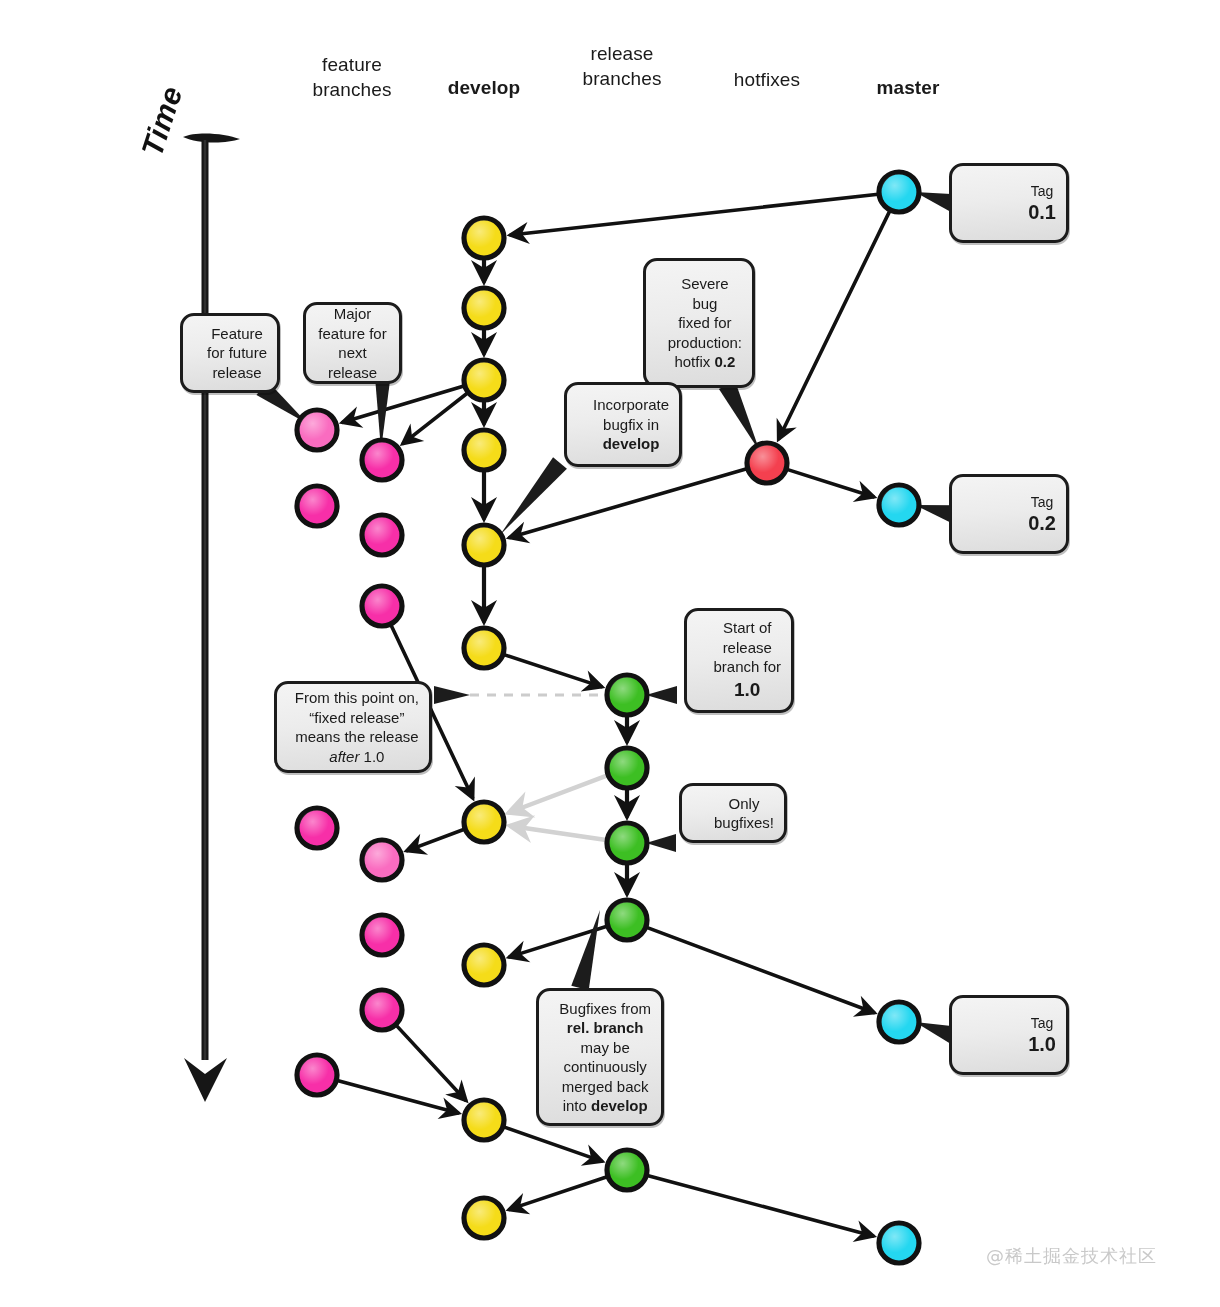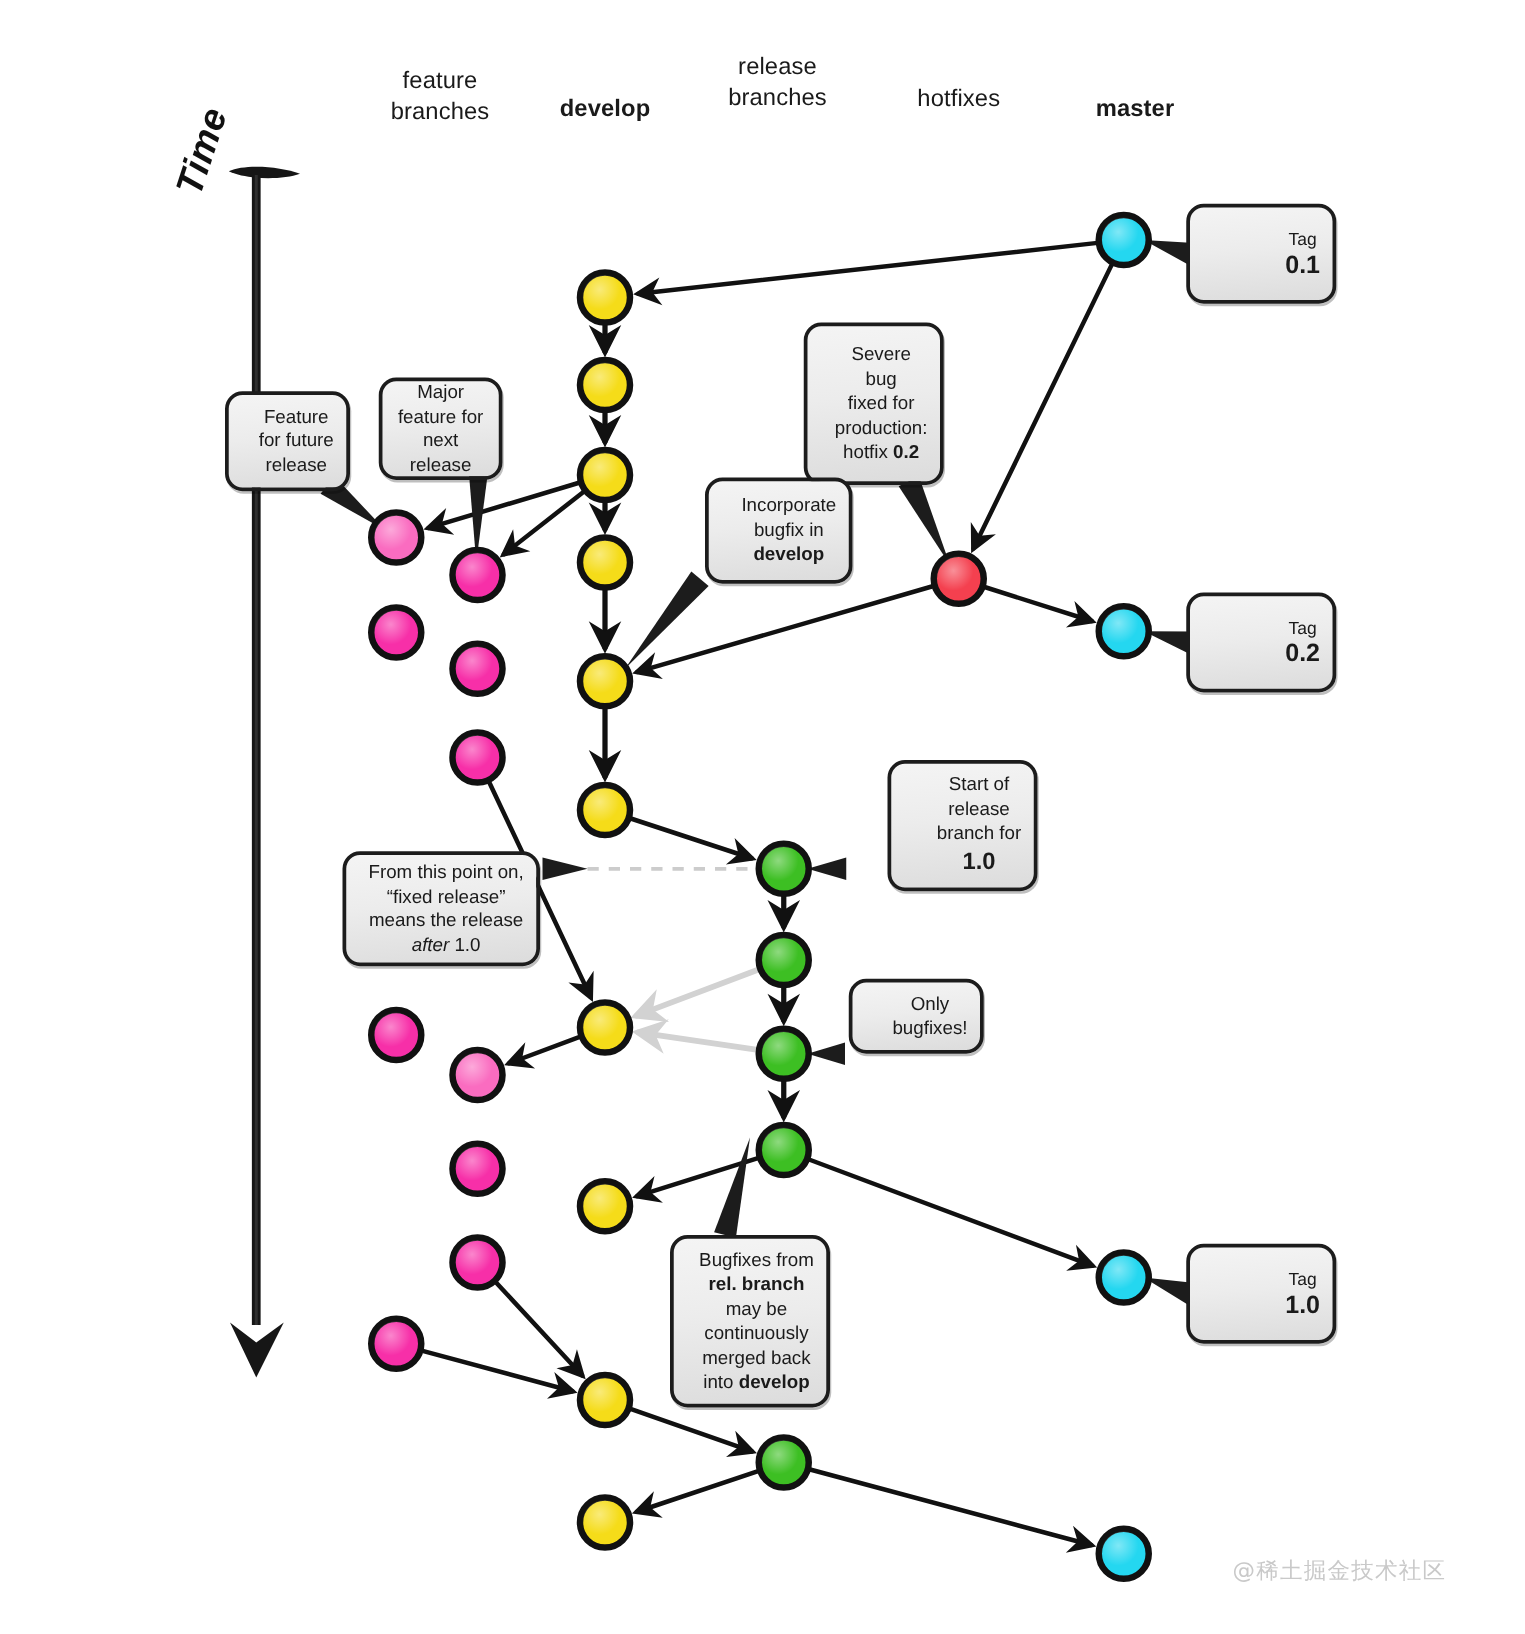--- a/index.html
+++ b/index.html
@@ -307,21 +307,21 @@
         </div>
       </div>
       <div class="callout" style="left: 274px; top: 681px; width: 158px; height: 92px;">
         <div>
           <div>From this point on,</div>
           <div>“fixed release”</div>
           <div>means the release</div>
           <div><i>after</i> 1.0</div>
         </div>
       </div>
-      <div class="callout" style="left: 710px; top: 608px; width: 120px; height: 105px; padding-left: 20px;">
+      <div class="callout" style="left: 684px; top: 608px; width: 110px; height: 105px; padding-left: 20px;">
         <div>
           <div>Start of</div>
           <div>release</div>
           <div>branch for</div>
           <div>
             <span class="big">1.0</span>
           </div>
         </div>
       </div>
       <div class="callout" style="left: 679px; top: 783px; width: 108px; height: 60px;">

